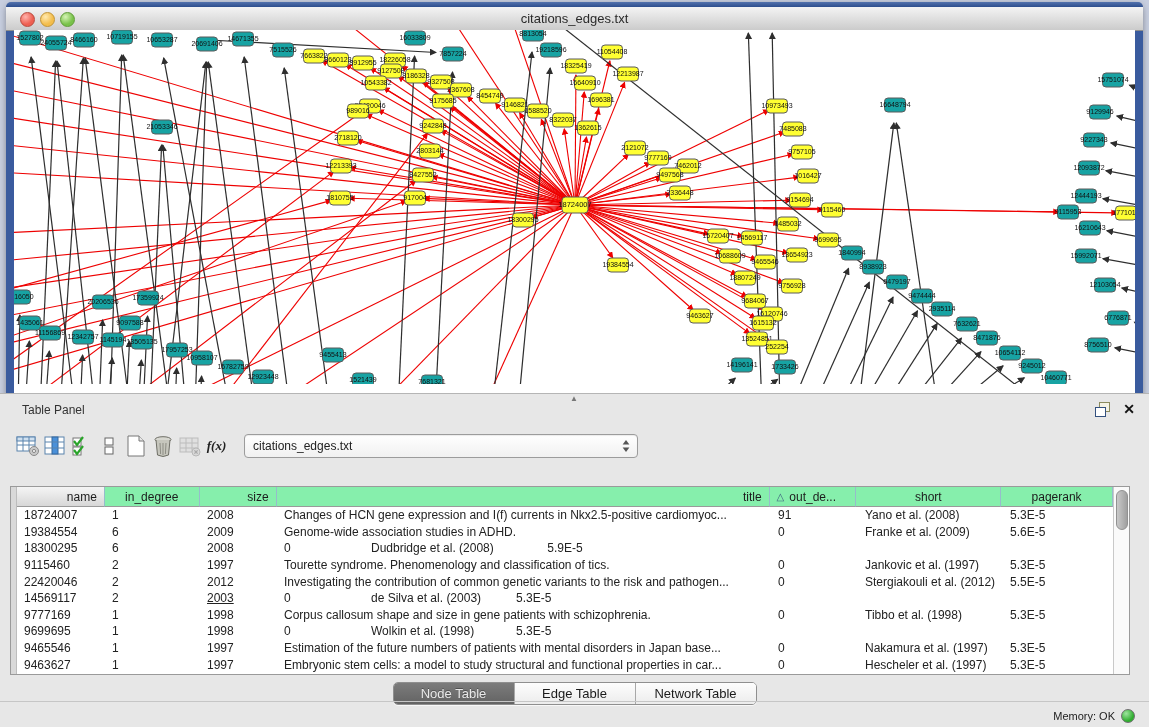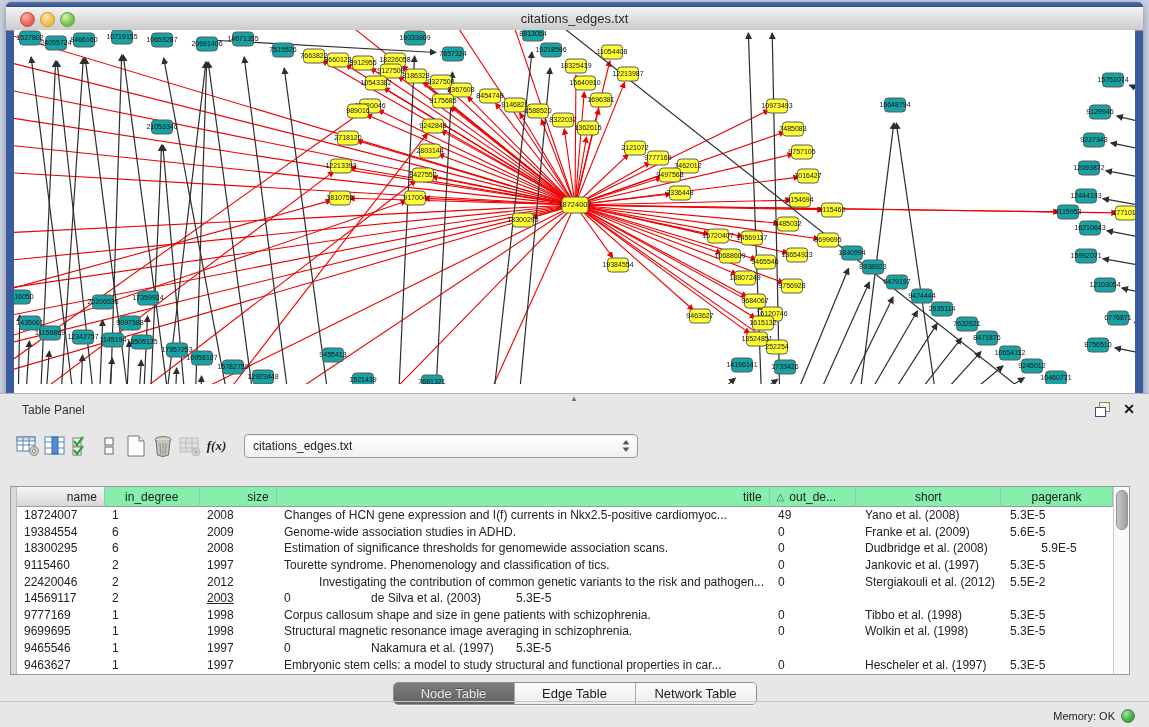--- a/index.html
+++ b/index.html
@@ -789,59 +789,58 @@
           <div class="th a-center" style="width: 112px;">
             <span>pagerank</span>
           </div>
         </div>
       <div class="tbody" id="tbody">
           <div class="tr">
             <div class="td" style="width: 88px;">18724007</div>
             <div class="td" style="width: 95px;">1</div>
             <div class="td" style="width: 77px;">2008</div>
             <div class="td" style="width: 494px;">Changes of HCN gene expression and I(f) currents in Nkx2.5-positive cardiomyoc...</div>
-            <div class="td" style="width: 87px;">49</div>
+            <div class="td" style="width: 87px;">91</div>
             <div class="td" style="width: 145px;">Yano et al. (2008)</div>
             <div class="td" style="width: 112px;">5.3E-5</div>
           </div>
           <div class="tr">
             <div class="td" style="width: 88px;">19384554</div>
             <div class="td" style="width: 95px;">6</div>
             <div class="td" style="width: 77px;">2009</div>
             <div class="td" style="width: 494px;">Genome-wide association studies in ADHD.</div>
             <div class="td" style="width: 87px;">0</div>
             <div class="td" style="width: 145px;">Franke et al. (2009)</div>
             <div class="td" style="width: 112px;">5.6E-5</div>
           </div>
           <div class="tr">
             <div class="td" style="width: 88px;">18300295</div>
             <div class="td" style="width: 95px;">6</div>
             <div class="td" style="width: 77px;">2008</div>
-            <div class="td" style="width: 494px;">Estimation of significance thresholds for genomewide association scans.</div>
             <div class="td" style="width: 87px;">0</div>
             <div class="td" style="width: 145px;">Dudbridge et al. (2008)</div>
             <div class="td" style="width: 112px; text-align: center;">5.9E-5</div>
           </div>
           <div class="tr">
             <div class="td" style="width: 88px;">9115460</div>
             <div class="td" style="width: 95px;">2</div>
             <div class="td" style="width: 77px;">1997</div>
             <div class="td" style="width: 494px;">Tourette syndrome. Phenomenology and classification of tics.</div>
             <div class="td" style="width: 87px;">0</div>
             <div class="td" style="width: 145px;">Jankovic et al. (1997)</div>
             <div class="td" style="width: 112px;">5.3E-5</div>
           </div>
           <div class="tr">
             <div class="td" style="width: 88px;">22420046</div>
             <div class="td" style="width: 95px;">2</div>
             <div class="td" style="width: 77px;">2012</div>
-            <div class="td" style="width: 494px; text-align: right;">Investigating the contribution of common genetic variants to the risk and pathogen...</div>
+            <div class="td" style="width: 494px;">Investigating the contribution of common genetic variants to the risk and pathogen...</div>
             <div class="td" style="width: 87px;">0</div>
             <div class="td" style="width: 145px;">Stergiakouli et al. (2012)</div>
-            <div class="td" style="width: 112px;">5.5E-2</div>
+            <div class="td" style="width: 112px;">5.5E-5</div>
           </div>
           <div class="tr">
             <div class="td" style="width: 88px;">14569117</div>
             <div class="td" style="width: 95px;">2</div>
             <div class="td" style="width: 77px; text-decoration: underline;">2003</div>
             <div class="td" style="width: 87px;">0</div>
             <div class="td" style="width: 145px;">de Silva et al. (2003)</div>
             <div class="td" style="width: 112px;">5.3E-5</div>
           </div>
           <div class="tr">
@@ -850,29 +849,29 @@
             <div class="td" style="width: 77px;">1998</div>
             <div class="td" style="width: 494px;">Corpus callosum shape and size in gene patients with schizophrenia.</div>
             <div class="td" style="width: 87px;">0</div>
             <div class="td" style="width: 145px;">Tibbo et al. (1998)</div>
             <div class="td" style="width: 112px;">5.3E-5</div>
           </div>
           <div class="tr">
             <div class="td" style="width: 88px;">9699695</div>
             <div class="td" style="width: 95px;">1</div>
             <div class="td" style="width: 77px;">1998</div>
-            <div class="td" style="width: 494px;">Structural magnetic resonance image averaging in schizophrenia.</div>
             <div class="td" style="width: 87px;">0</div>
             <div class="td" style="width: 145px;">Wolkin et al. (1998)</div>
             <div class="td" style="width: 112px;">5.3E-5</div>
           </div>
           <div class="tr">
             <div class="td" style="width: 88px;">9465546</div>
             <div class="td" style="width: 95px;">1</div>
             <div class="td" style="width: 77px;">1997</div>
+            <div class="td" style="width: 494px;">Estimation of the future numbers of patients with mental disorders in Japan base...</div>
             <div class="td" style="width: 87px;">0</div>
             <div class="td" style="width: 145px;">Nakamura et al. (1997)</div>
             <div class="td" style="width: 112px;">5.3E-5</div>
           </div>
           <div class="tr">
             <div class="td" style="width: 88px;">9463627</div>
             <div class="td" style="width: 95px;">1</div>
             <div class="td" style="width: 77px;">1997</div>
             <div class="td" style="width: 494px;">Embryonic stem cells: a model to study structural and functional properties in car...</div>
             <div class="td" style="width: 87px;">0</div>

